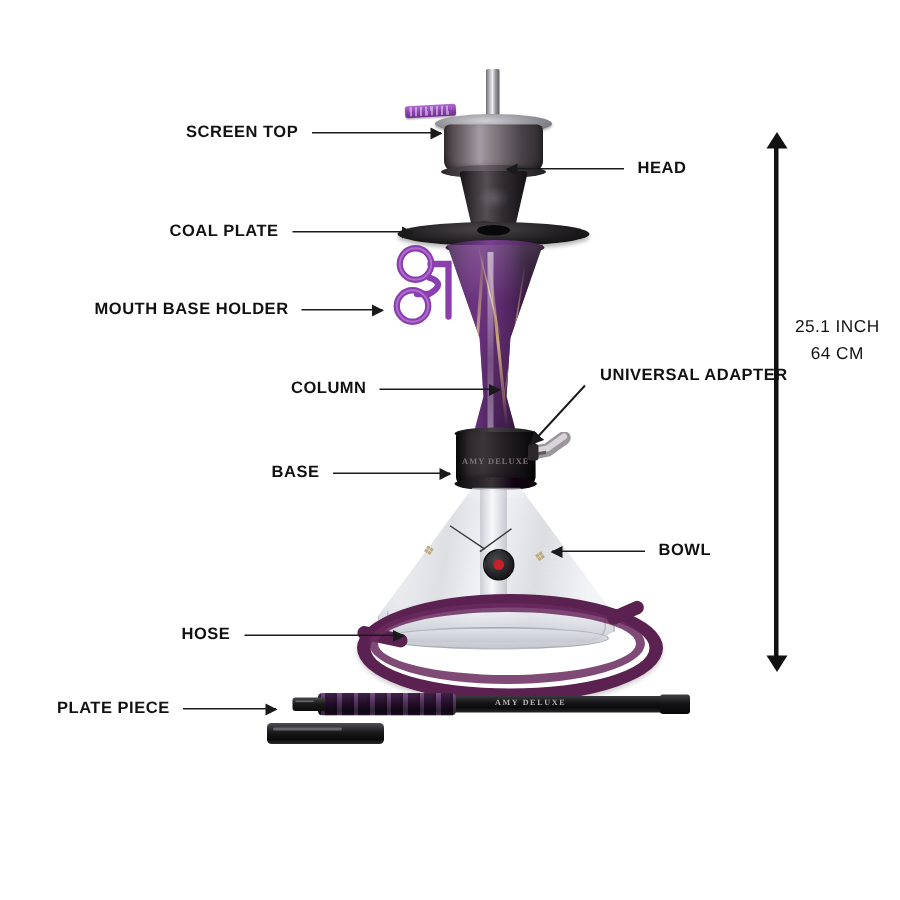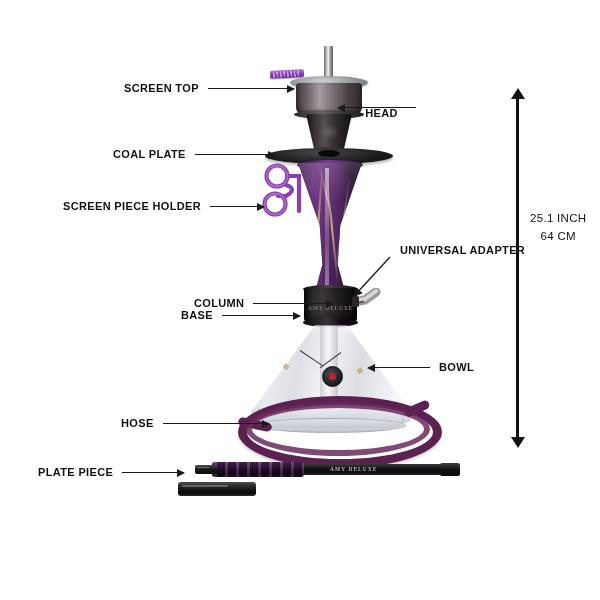--- a/index.html
+++ b/index.html
@@ -243,36 +243,36 @@
     <div class="mpGrip"></div>
     <div class="mpTipA"></div>
     <div class="mpTipB"></div>
   </div>
 
   <div class="callout left" style="left:124px;top:83px;">
     <span class="txt">SCREEN TOP</span>
     <span class="arrow lead to-right" style="width:86px;"></span>
   </div>
 
-  <div class="callout right" style="left:338px;top:107px;flex-direction:column;">
+  <div class="callout right" style="left:338px;top:107px;">
     <span class="arrow trail to-left" style="width:78px;"></span>
     <span class="txt">HEAD</span>
   </div>
 
   <div class="callout left" style="left:113px;top:149px;">
     <span class="txt">COAL PLATE</span>
     <span class="arrow lead to-right" style="width:80px;"></span>
   </div>
 
   <div class="callout left" style="left:63px;top:201px;">
-    <span class="txt">SCREEN PIECE HOLDER</span>
+    <span class="txt">MOUTH BASE HOLDER</span>
     <span class="arrow lead to-right" style="width:54px;"></span>
   </div>
 
-  <div class="callout left" style="left:194px;top:254px;margin-top:44px;">
+  <div class="callout left" style="left:194px;top:254px;">
     <span class="txt">COLUMN</span>
     <span class="arrow lead to-right" style="width:80px;"></span>
   </div>
 
   <div class="callout right" style="left:355px;top:245px;margin-left:45px;">
     <span class="txt">UNIVERSAL ADAPTER</span>
   </div>
   <svg style="position:absolute;left:345px;top:255px;width:50px;height:48px;" viewBox="0 0 50 48">
     <defs>
         <marker id="ahead" markerWidth="7" markerHeight="7" refX="5" refY="3.5" orient="auto">

